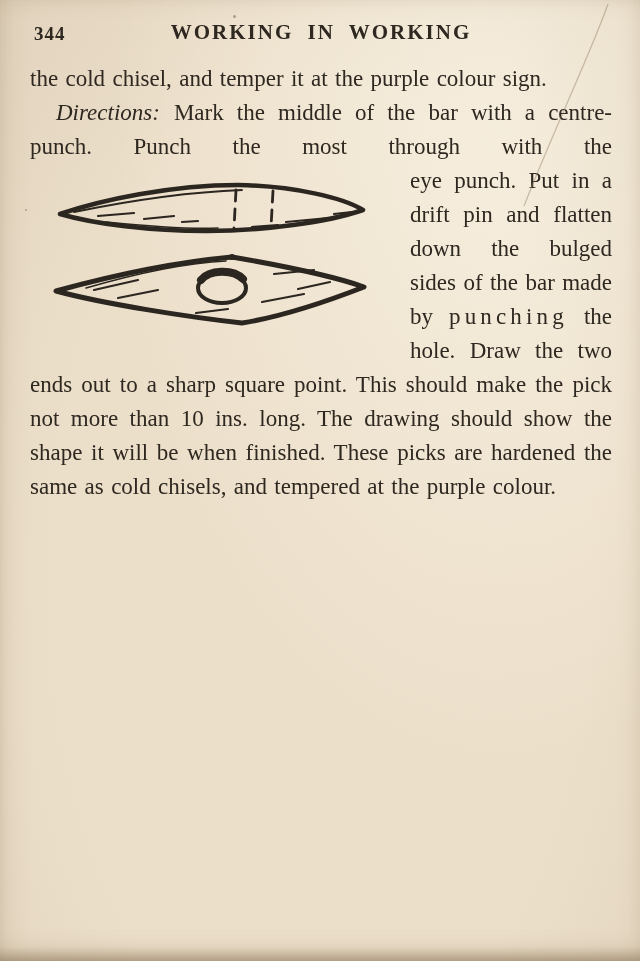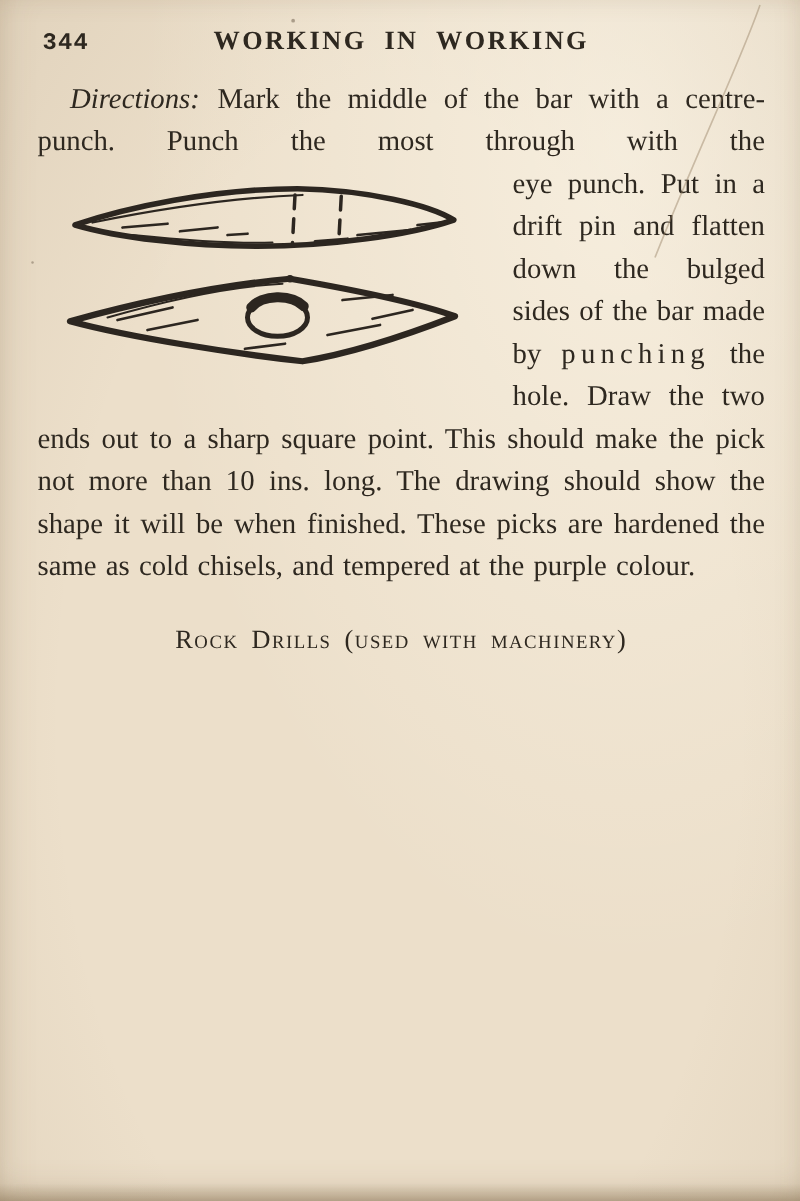--- a/index.html
+++ b/index.html
@@ -24,21 +24,21 @@
     box-sizing: border-box;
     padding: 20px 28px 0 30px;
   }
   .hdr {
     position: relative;
     height: 32px;
     margin-bottom: 10px;
   }
   .pagenum {
     position: absolute; left: 4px; top: 3px;
-    font-size: 19px; font-weight: 700; letter-spacing: 1px; font-family: Liberation Mono, monospace;
+    font-size: 19px; font-weight: 700; letter-spacing: 1px;
   }
   .runtitle {
     position: absolute; left: 0; right: 0; top: 0;
     text-align: center;
     font-size: 21px; font-weight: 700;
     letter-spacing: 2px; word-spacing: 7px;
   }
   .copy {
     font-size: 23px;
     line-height: 34px;
@@ -84,20 +84,21 @@
 
 <div class="page">
 
   <div class="hdr">
     <span class="pagenum">344</span>
     <span class="runtitle">WORKING IN WORKING</span>
   </div>
 
   <div class="copy">
 
+    <p class="para">the cold chisel, and temper it at the purple colour sign.</p>
 
 
 
     <p class="para indent force-just"><span class="ital lead-gap">Directions:</span><span>Mark the middle of the bar with a centre-punch.  Punch the most through with the</span></p>
 
     <p class="para"><span class="fig"><svg width="330" height="164" viewBox="0 0 330 164">
           <g stroke="#2c2620" fill="none" stroke-linecap="round" stroke-linejoin="round">
             <g>
               <path d="M14 44 C 55 30, 125 15, 192 15 C 248 16, 298 28, 317 40 C 282 52, 218 61, 160 61 C 105 61, 48 54, 14 44 Z" stroke-width="4.5"></path>
               <path d="M28 42 C 82 31, 142 22, 196 20" stroke-width="1.8"></path>
@@ -120,21 +121,20 @@
               <path d="M48 120 L 92 110" stroke-width="2.2"></path>
               <path d="M72 128 L 112 120" stroke-width="2.2"></path>
               <path d="M216 132 L 258 124" stroke-width="2.2"></path>
               <path d="M228 104 L 268 100" stroke-width="2.2"></path>
               <path d="M150 143 L 182 139" stroke-width="2.2"></path>
               <path d="M252 119 L 284 112" stroke-width="2.2"></path>
             </g>
           </g>
         </svg></span><span>eye punch.  Put in a drift pin and flat­ten down the bulged sides of the bar made by </span><span class="spaced">punching</span><span> the hole.  Draw the two ends out to a sharp square point.  This should make the pick not more than 10 ins. long.  The drawing should show the shape it will be when finished.  These picks are hardened the same as cold chisels, and tempered at the purple colour.</span></p>
 
-    <h2 class="sect-head">Rock Drills (used with machinery)</h2>
 
 
 
   </div>
 
   <svg class="crease" width="120" height="210" viewBox="0 0 120 210">
     <path d="M88 4 C 72 50, 36 125, 4 206" stroke="rgba(151,128,99,0.45)" stroke-width="1.3" fill="none"></path>
   </svg>
   <span class="speck speck1"></span>
   <span class="speck speck2"></span>

